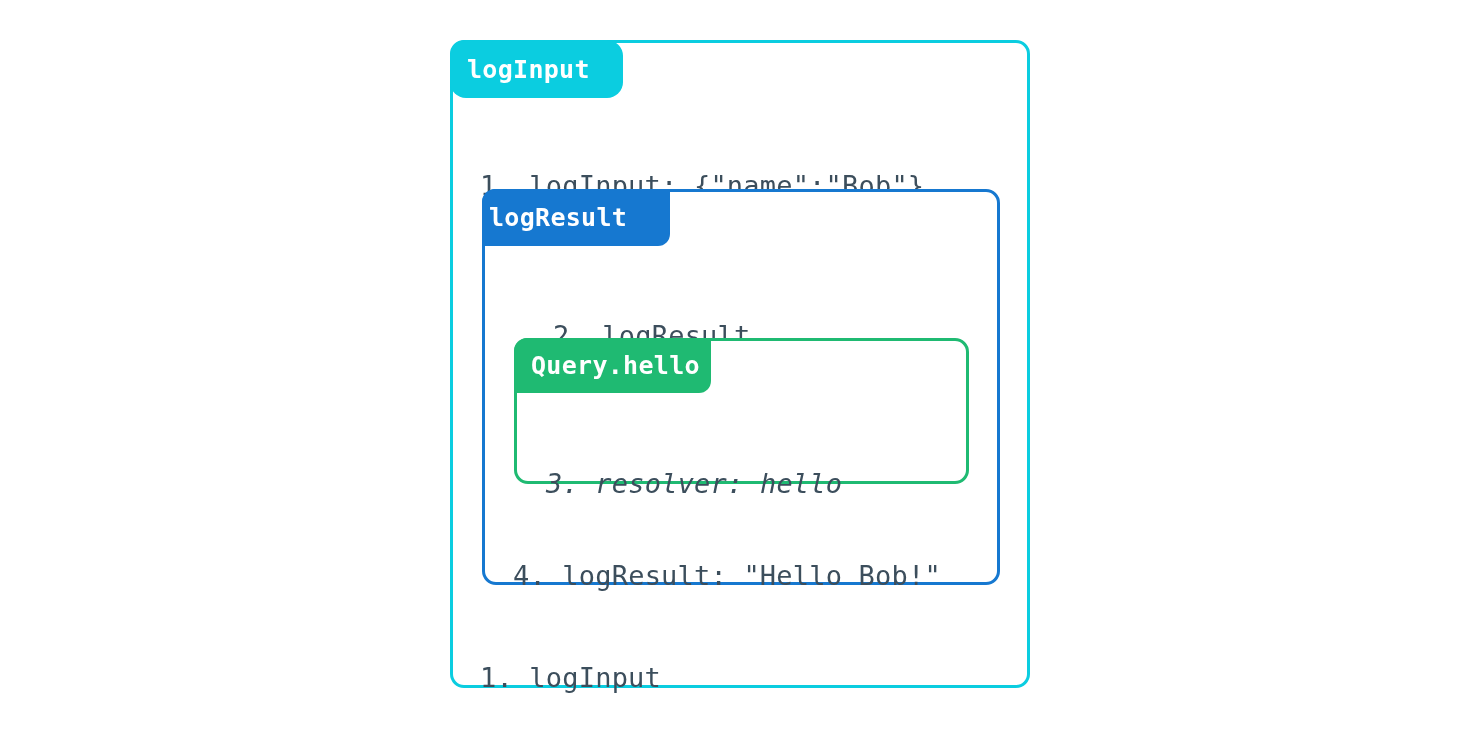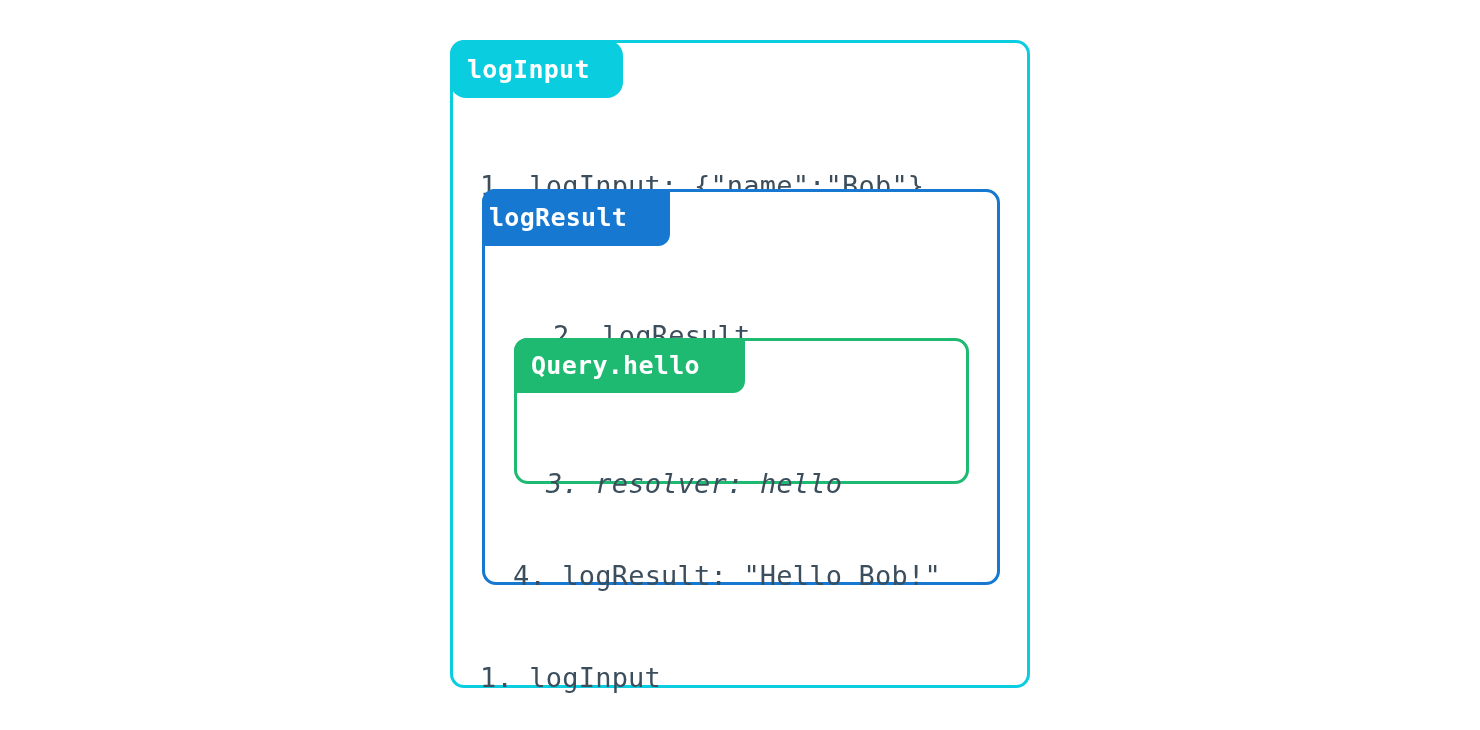--- a/index.html
+++ b/index.html
@@ -94,21 +94,21 @@
     left: 29px;
     top: 146px;
     width: 455px;
     height: 146px;
     border-width: 3px;
     border-color: #1fba72;
   }
   #label-queryhello {
     left: -3px;
     top: -3px;
-    width: 231px;
+    width: 197px;
     height: 55px;
     padding-left: 17px;
     background: #1fba72;
     font-size: 25px;
     border-top-left-radius: 13px;
     border-bottom-right-radius: 12px;
   }
 
   
   #line-1 { left: 27px;  top: 126px; }

